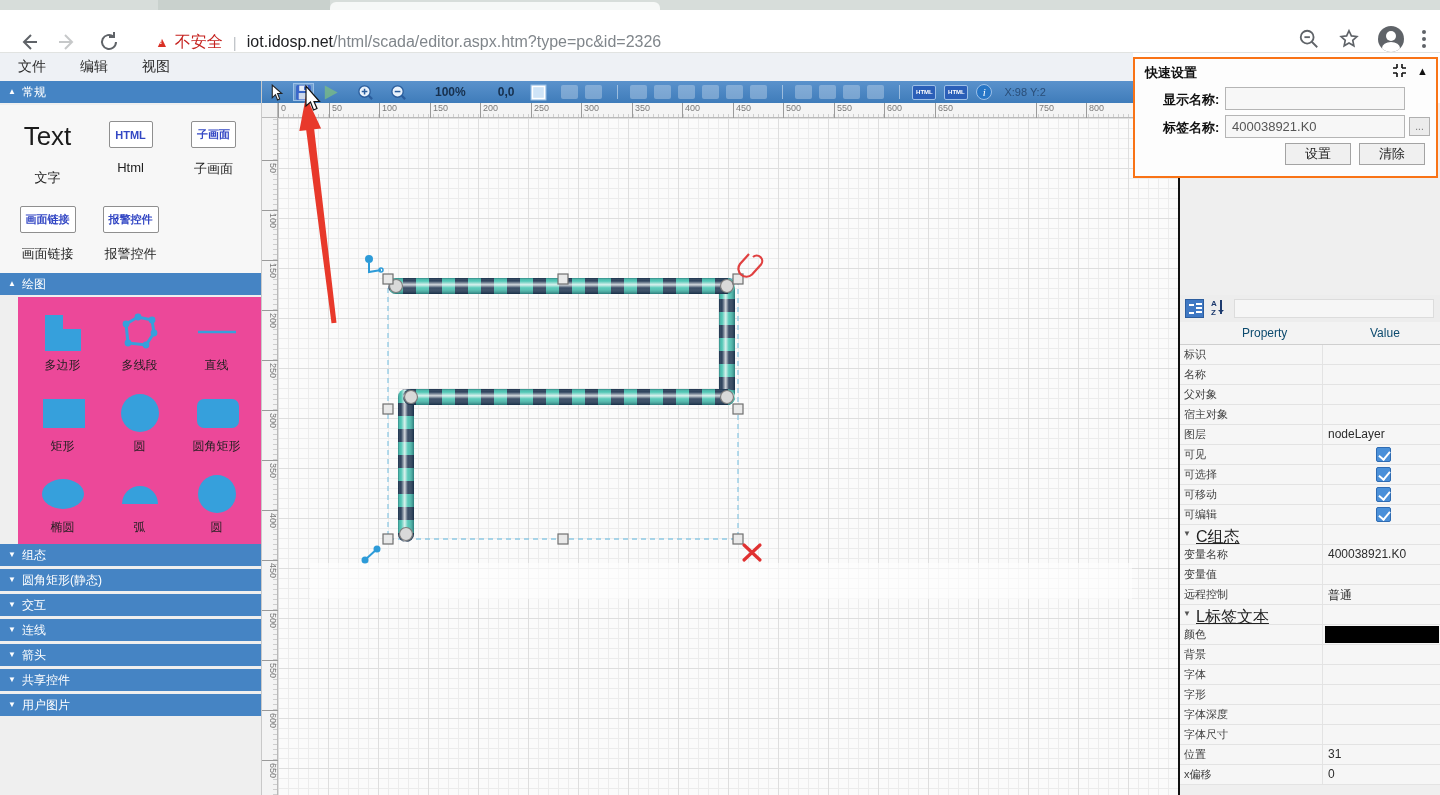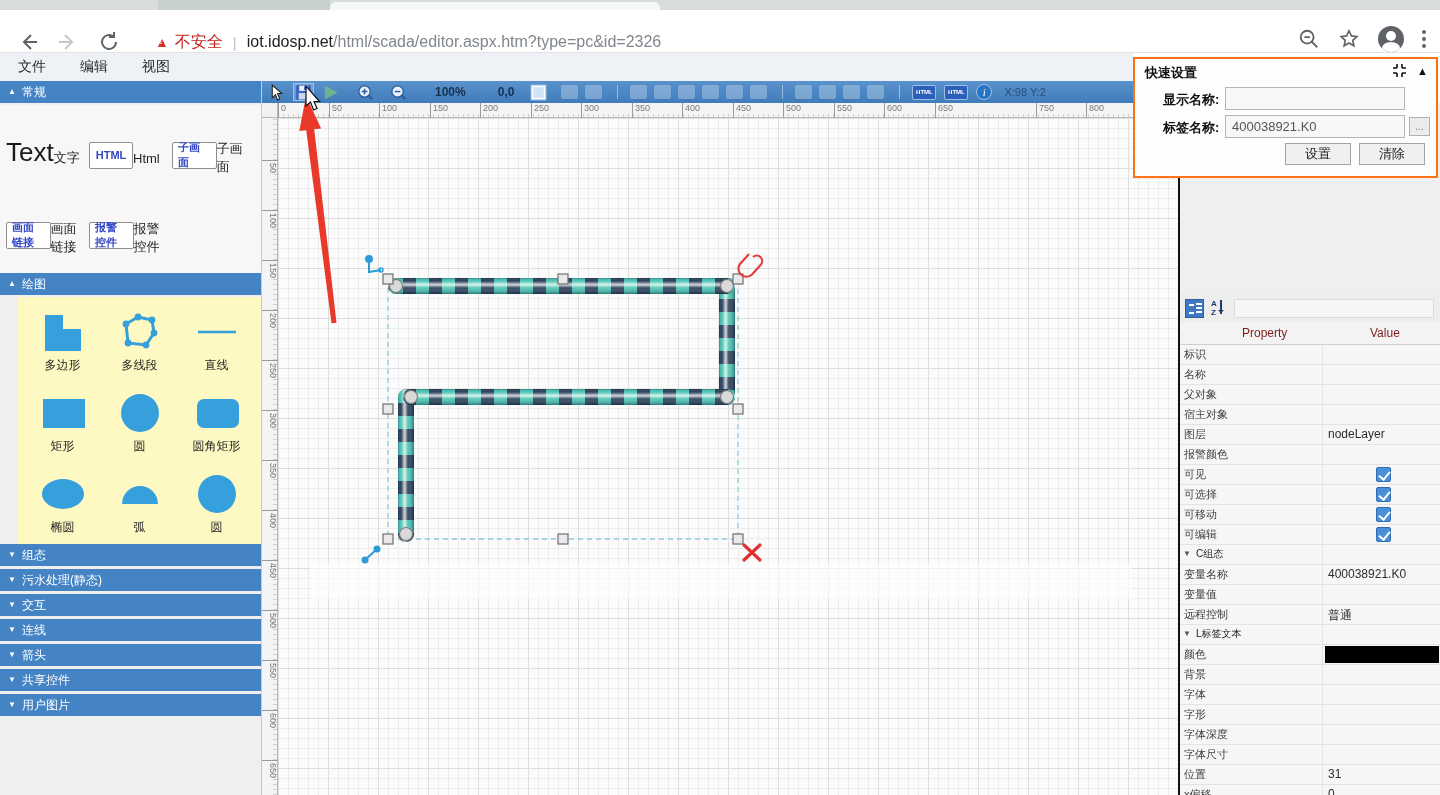--- a/index.html
+++ b/index.html
@@ -32,26 +32,26 @@
   
   #menubar { left:0; top:53px; width:1133px; height:28px; background:#eef1f5; display:flex; align-items:center; gap:34px; padding-left:18px; font-size:14px; color:#2b2b2b; }
   #menubar span { cursor:default; }
 
   
   #sidebar { left:0; top:81px; width:262px; height:714px; background:#efefef; border-right:1px solid #c9c9c9; }
   .sec-head { position:relative; height:22px; background:#4584c4; color:#fff; font-size:12px; line-height:22px; padding-left:22px; margin-bottom:2px; }
   .sec-head .tri { position:absolute; left:8px; top:0; font-size:8px; }
   #sec-general-body { position:relative; height:168px; background:#f7f7f7; padding:10px 6px 4px 6px;
      display:grid; grid-template-columns:repeat(3,1fr); row-gap:6px; }
-  .pal-item { display:flex; flex-direction:row; align-items:center; justify-content:flex-start; }
+  .pal-item { display:flex; flex-direction:column; align-items:center; justify-content:flex-start; }
   .pal-prev-text { font-size:26px; color:#1b1b1b; height:42px; display:flex; align-items:center; }
   .pal-prev-btn { height:27px; min-width:44px; padding:0 5px; background:#fff; border:1px solid #8f8f8f; border-radius:2px;
      color:#3347c4; font-weight:bold; font-size:11px; display:flex; align-items:center; justify-content:center; margin-top:6px; }
   .pal-label { font-size:13px; color:#1f1f1f; margin-top:12px; }
-  #sec-draw-body { position:relative; background:#fef9c3; padding:14px 6px 10px 6px;
+  #sec-draw-body { position:relative; background:#ec4899; padding:14px 6px 10px 6px;
      display:grid; grid-template-columns:repeat(3,1fr); row-gap:18px; height:247px;margin-left:18px; }
   .draw-item { display:flex; flex-direction:column; align-items:center; }
   .draw-item svg { width:44px; height:42px; }
   .draw-label { font-size:12px; color:#1f1f1f; margin-top:4px; }
   .collapsed-list .sec-head { margin-bottom:3px; }
 
   
   #etoolbar { left:262px; top:81px; width:916px; height:22px; background:linear-gradient(#5a92cc,#3f7cba); display:flex; align-items:center; gap:8px; padding:0 6px; }
   .tb { height:18px; display:flex; align-items:center; }
   .tb svg { height:17px; }
@@ -103,29 +103,29 @@
   #props { left:1178px; top:103px; width:262px; height:692px; background:#efefef; border-left:2px solid #111; }
   #props-spacer { position:absolute; left:0; top:0; width:100%; height:192px; background:#efefef; }
   #props-toolbar { position:absolute; left:0; top:192px; width:100%; height:27px; background:#ededed; }
   #pt-cat { position:absolute; left:5px; top:4px; width:19px; height:19px; background:#3f78c3; border:1px solid #2c5d9e; }
   #pt-cat i { position:absolute; background:#fff; }
   #pt-sort { position:absolute; left:29px; top:4px; width:20px; height:19px; font-size:8px; font-weight:bold; color:#1d3a6e; }
   #pt-sort .a { position:absolute; left:2px; top:0; } #pt-sort .z { position:absolute; left:2px; top:9px; }
   #pt-sort .ar { position:absolute; left:11px; top:1px; width:1.5px; height:14px; background:#1d3a6e; }
   #pt-sort .ah { position:absolute; left:8.5px; top:11px; width:0; height:0; border:3.5px solid transparent; border-top-color:#1d3a6e; }
   #pt-field { position:absolute; left:54px; top:4px; right:6px; height:19px; background:#f6f6f6; border:1px solid #dcdcdc; }
-  #props-header { position:absolute; left:0; top:219px; width:100%; height:23px; background:#f3f3f3; border-bottom:1px solid #cfcfcf; font-size:12px; color:#7f1d1d; }
+  #props-header { position:absolute; left:0; top:219px; width:100%; height:23px; background:#f3f3f3; border-bottom:1px solid #cfcfcf; font-size:12px; color:#0c4a6e; }
   #props-header .ph1 { position:absolute; left:62px; top:4px; }
   #props-header .ph2 { position:absolute; left:190px; top:4px; }
   #props-rows { position:absolute; left:0; top:242px; width:100%; }
   .prow { position:relative; height:20px; border-bottom:1px solid #e3e3e3; background:#f6f6f6; }
   .prow .pname { position:absolute; left:4px; top:2px; font-size:11px; color:#404040; width:120px; white-space:nowrap; overflow:hidden; }
   .prow .pval  { position:absolute; left:148px; top:2px; font-size:12px; color:#2c2c2c; right:2px; }
   .prow .pdiv  { position:absolute; left:142px; top:0; width:1px; height:100%; background:#e3e3e3; }
-  .prow.t-section .pname { left:16px; font-size:10px; color:#222; }
+  .prow.t-section .pname { left:16px; font-size:16px; color:#222;text-decoration:underline; }
   .prow.t-section::before { content:"▼"; position:absolute; left:3px; top:4px; font-size:8px; color:#555; }
   .prow .pcheck { display:none; }
   .prow.t-checkbox .pcheck { display:block; position:absolute; left:196px; top:2px; width:15px; height:15px; background:#4a90d9;
      border:1px solid #2f6cb3; border-radius:2px; }
   .prow.t-checkbox .pcheck::after { content:""; position:absolute; left:3.5px; top:0.5px; width:5px; height:9px;
      border:solid #fff; border-width:0 2.5px 2.5px 0; transform:rotate(40deg); }
   .prow .pswatch { display:none; }
   .prow.t-swatch .pswatch { display:block; position:absolute; left:145px; top:1px; right:1px; height:17px; background:#000; }
 </style>
 </head>
@@ -277,21 +277,21 @@
       </div>
       <div class="draw-item">
         <svg viewBox="0 0 44 42">
           <circle cx="22" cy="21" r="19" fill="#36a0dc"></circle>
         </svg>
         <span class="draw-label">圆</span>
       </div>
     </div>
   <div class="collapsed-list">
       <div class="sec-head"><span class="tri">▼</span><span>组态</span></div>
-      <div class="sec-head"><span class="tri">▼</span><span>污水处理(静态)</span></div>
+      <div class="sec-head"><span class="tri">▼</span><span>圆角矩形(静态)</span></div>
       <div class="sec-head"><span class="tri">▼</span><span>交互</span></div>
       <div class="sec-head"><span class="tri">▼</span><span>连线</span></div>
       <div class="sec-head"><span class="tri">▼</span><span>箭头</span></div>
       <div class="sec-head"><span class="tri">▼</span><span>共享控件</span></div>
       <div class="sec-head"><span class="tri">▼</span><span>用户图片</span></div>
     </div>
 </div>
 
 <div id="etoolbar" class="abs">
   <span class="tb">
@@ -551,25 +551,20 @@
       <div class="prow t-text">
         <span class="pdiv"></span>
         <span class="pname">宿主对象</span>
         <span class="pval"></span>
       </div>
       <div class="prow t-text">
         <span class="pdiv"></span>
         <span class="pname">图层</span>
         <span class="pval">nodeLayer</span>
       </div>
-      <div class="prow t-text">
-        <span class="pdiv"></span>
-        <span class="pname">报警颜色</span>
-        <span class="pval"></span>
-      </div>
       <div class="prow t-checkbox">
         <span class="pdiv"></span>
         <span class="pname">可见</span>
         <span class="pval"></span>
         <span class="pcheck"></span>
       </div>
       <div class="prow t-checkbox">
         <span class="pdiv"></span>
         <span class="pname">可选择</span>
         <span class="pval"></span>

